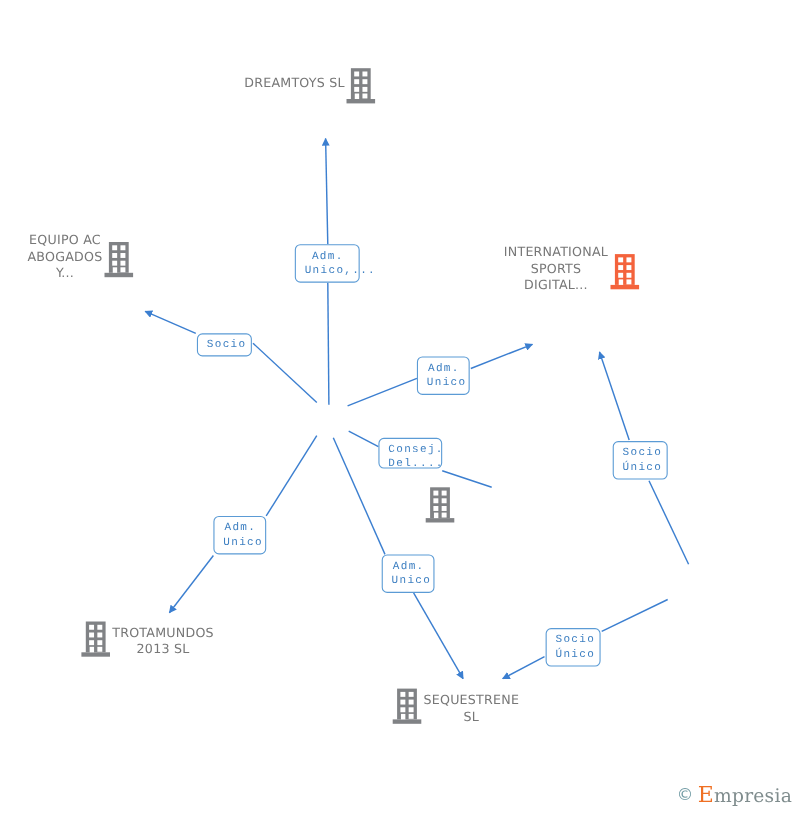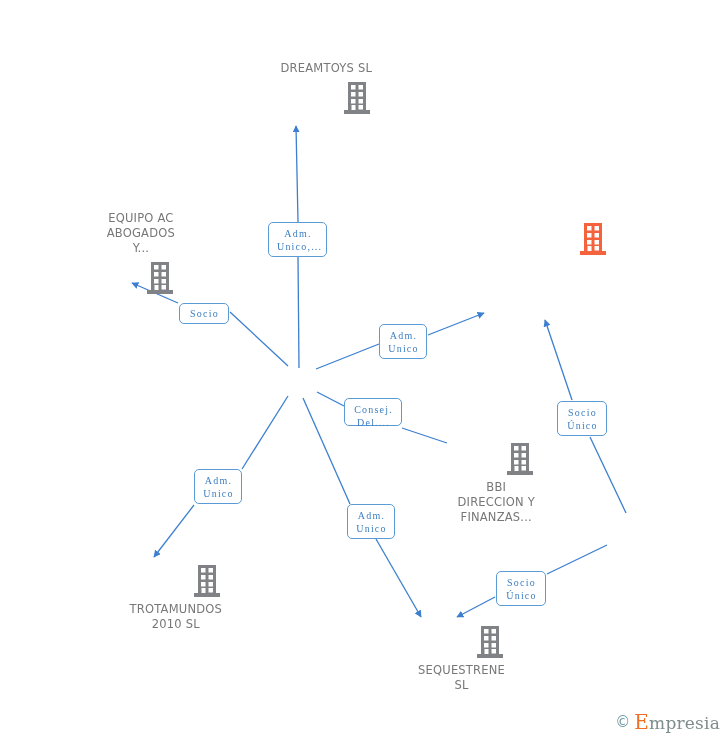--- a/index.html
+++ b/index.html
@@ -25,22 +25,22 @@
     top: 0;
     width: 728px;
     height: 740px;
   }
   .node {
     position: absolute;
     width: 150px;
     margin-left: -75px;
     text-align: center;
     display: flex;
-    flex-direction: column;
-    align-items: flex-end;
+    flex-direction: row;
+    align-items: center;
   }
   .node .glyph {
     display: block;
     line-height: 0;
   }
   .node-label {
     font-size: 11.5px;
     line-height: 15px;
     color: #777777;
     letter-spacing: 0.2px;
@@ -61,21 +61,21 @@
     background: #ffffff;
     border: 1.5px solid #5b9bd5;
     border-radius: 5px;
     color: #3d7fc1;
     font-size: 10px;
     line-height: 13px;
     letter-spacing: 1.2px;
     padding: 4px 7px 4px 8px;
     text-align: center;
     white-space: pre-line;
-    font-family: Liberation Serif, serif;
+    font-family: Liberation Mono, monospace;
     box-sizing: border-box;
   }
 
   #watermark {
     position: absolute;
     right: 8px;
     bottom: 6px;
     display: flex;
     align-items: center;
     gap: 4px;
@@ -166,20 +166,23 @@
         <rect x="16.5" y="11" width="4.5" height="4.5" fill="#ffffff"></rect>
         <rect x="9" y="18" width="4.5" height="4.5" fill="#ffffff"></rect>
         <rect x="16.5" y="18" width="4.5" height="4.5" fill="#ffffff"></rect>
         <rect x="9.5" y="24" width="4" height="5" fill="#ffffff"></rect>
         <rect x="16.5" y="24" width="4.5" height="4.5" fill="#ffffff"></rect>
       </svg>
     </span>
   </div>
 
   <div class="node label-top" style="left:533px; top:222px;">
+    <span class="node-label">INTERNATIONAL
+SPORTS
+DIGITAL...</span>
     <span class="glyph">
       <svg width="30" height="34" viewBox="0 0 30 34" xmlns="http://www.w3.org/2000/svg">
         <rect x="6" y="1" width="18" height="28" fill="#F4633C"></rect>
         <rect x="2" y="29" width="26" height="4" fill="#F4633C"></rect>
         <rect x="9" y="4" width="4.5" height="4.5" fill="#ffffff"></rect>
         <rect x="16.5" y="4" width="4.5" height="4.5" fill="#ffffff"></rect>
         <rect x="9" y="11" width="4.5" height="4.5" fill="#ffffff"></rect>
         <rect x="16.5" y="11" width="4.5" height="4.5" fill="#ffffff"></rect>
         <rect x="9" y="18" width="4.5" height="4.5" fill="#ffffff"></rect>
         <rect x="16.5" y="18" width="4.5" height="4.5" fill="#ffffff"></rect>
@@ -198,43 +201,40 @@
         <rect x="9" y="4" width="4.5" height="4.5" fill="#ffffff"></rect>
         <rect x="16.5" y="4" width="4.5" height="4.5" fill="#ffffff"></rect>
         <rect x="9" y="11" width="4.5" height="4.5" fill="#ffffff"></rect>
         <rect x="16.5" y="11" width="4.5" height="4.5" fill="#ffffff"></rect>
         <rect x="9" y="18" width="4.5" height="4.5" fill="#ffffff"></rect>
         <rect x="16.5" y="18" width="4.5" height="4.5" fill="#ffffff"></rect>
         <rect x="9.5" y="24" width="4" height="5" fill="#ffffff"></rect>
         <rect x="16.5" y="24" width="4.5" height="4.5" fill="#ffffff"></rect>
       </svg>
     </span>
-    <span class="node-label">BBI
-DIRECCION Y
-FINANZAS...</span>
   </div>
 
 
   <div class="node label-bottom" style="left:147px; top:564px;">
     <span class="glyph">
       <svg width="30" height="34" viewBox="0 0 30 34" xmlns="http://www.w3.org/2000/svg">
         <rect x="6" y="1" width="18" height="28" fill="#808285"></rect>
         <rect x="2" y="29" width="26" height="4" fill="#808285"></rect>
         <rect x="9" y="4" width="4.5" height="4.5" fill="#ffffff"></rect>
         <rect x="16.5" y="4" width="4.5" height="4.5" fill="#ffffff"></rect>
         <rect x="9" y="11" width="4.5" height="4.5" fill="#ffffff"></rect>
         <rect x="16.5" y="11" width="4.5" height="4.5" fill="#ffffff"></rect>
         <rect x="9" y="18" width="4.5" height="4.5" fill="#ffffff"></rect>
         <rect x="16.5" y="18" width="4.5" height="4.5" fill="#ffffff"></rect>
         <rect x="9.5" y="24" width="4" height="5" fill="#ffffff"></rect>
         <rect x="16.5" y="24" width="4.5" height="4.5" fill="#ffffff"></rect>
       </svg>
     </span>
     <span class="node-label">TROTAMUNDOS
-2010 SL</span>
+2013 SL</span>
   </div>
 
   <div class="node label-bottom" style="left:430px; top:625px;">
     <span class="glyph">
       <svg width="30" height="34" viewBox="0 0 30 34" xmlns="http://www.w3.org/2000/svg">
         <rect x="6" y="1" width="18" height="28" fill="#808285"></rect>
         <rect x="2" y="29" width="26" height="4" fill="#808285"></rect>
         <rect x="9" y="4" width="4.5" height="4.5" fill="#ffffff"></rect>
         <rect x="16.5" y="4" width="4.5" height="4.5" fill="#ffffff"></rect>
         <rect x="9" y="11" width="4.5" height="4.5" fill="#ffffff"></rect>

